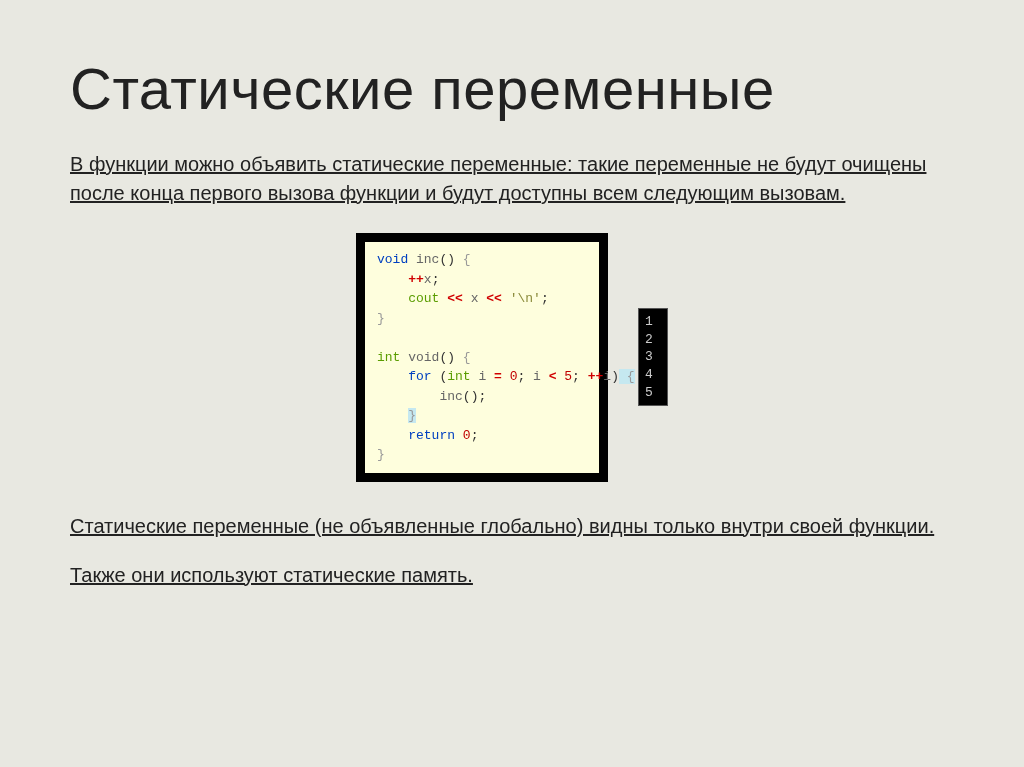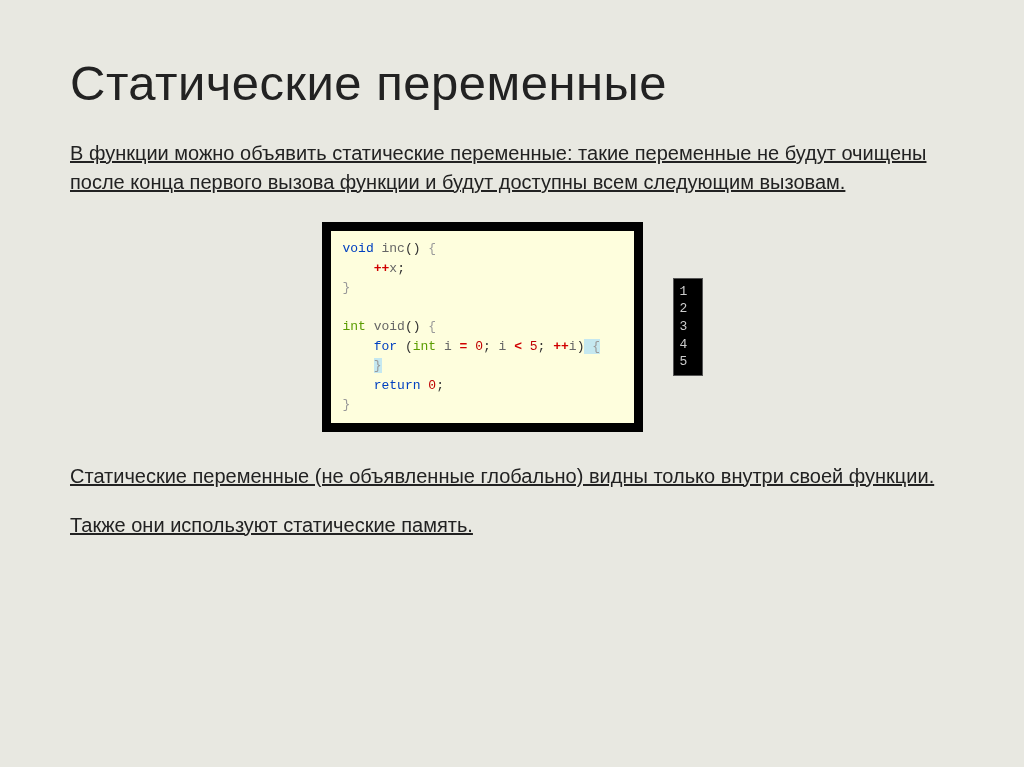--- a/index.html
+++ b/index.html
@@ -9,21 +9,21 @@
     }
     body {
       width: 1024px;
       height: 767px;
       background: #e8e8e1;
       font-family: Arial, sans-serif;
       padding: 55px 70px 40px 70px;
       color: #222;
     }
     .title {
-      font-size: 49px;
+      font-size: 58px;
       font-weight: 400;
       margin-bottom: 28px;
       letter-spacing: 0.5px;
     }
     .body-text {
       font-size: 20px;
       line-height: 1.45;
       margin-bottom: 20px;
       text-decoration: underline;
     }
@@ -34,21 +34,21 @@
       gap: 30px;
       margin: 25px 0 30px 0;
     }
     .code-box {
       background: #fefedd;
       border: 9px solid #000;
       padding: 8px 12px;
       font-family: "Courier New", monospace;
       font-size: 13px;
       line-height: 1.5;
-      width: 321px;
+      width: 252px;
     }
     .code-box .line {
       white-space: pre;
     }
     .kw { color: #0040c0; }
     .type { color: #5a9c00; }
     .op { color: #d00000; font-weight: bold; }
     .ident2 { color: #666; }
     .str { color: #8a8a3a; }
     .num { color: #c00000; }
@@ -72,24 +72,26 @@
 <body>
 
 <h1 class="title">Статические переменные</h1>
 
 <p class="body-text">В функции можно объявить статические переменные: такие переменные не будут очищены после конца первого вызова функции и будут доступны всем следующим вызовам.</p>
 
 <div class="code-area">
   <div class="code-box">
     <div class="line"><span class="kw">void</span><span class="ident2"> inc</span><span class="punc">()</span><span class="brace-y"> {</span></div>
     <div class="line">    <span class="op">++</span><span class="ident2">x</span><span class="punc">;</span></div>
+    <div class="line">    <span class="type">cout</span><span class="op"> &lt;&lt;</span><span class="ident2"> x</span><span class="op"> &lt;&lt;</span><span class="str"> '\n'</span><span class="punc">;</span></div>
     <div class="line"><span class="brace-y">}</span></div>
     <div class="line">&nbsp;</div>
     <div class="line"><span class="type">int</span><span class="ident2"> void</span><span class="punc">()</span><span class="brace-y"> {</span></div>
     <div class="line">    <span class="kw">for</span><span class="punc"> (</span><span class="type">int</span><span class="ident2"> i</span><span class="op"> =</span><span class="num"> 0</span><span class="punc">;</span><span class="ident2"> i</span><span class="op"> &lt;</span><span class="num"> 5</span><span class="punc">;</span><span class="op"> ++</span><span class="ident2">i</span><span class="punc">)</span><span class="brace-y hl"> {</span></div>
+    <div class="line">        <span class="ident2">inc</span><span class="punc">();</span></div>
     <div class="line">    <span class="brace-y hl">}</span></div>
     <div class="line">    <span class="kw">return</span><span class="num"> 0</span><span class="punc">;</span></div>
     <div class="line"><span class="brace-y">}</span></div>
   </div>
 
   <div class="output-box">
     <div>1</div>
     <div>2</div>
     <div>3</div>
     <div>4</div>

